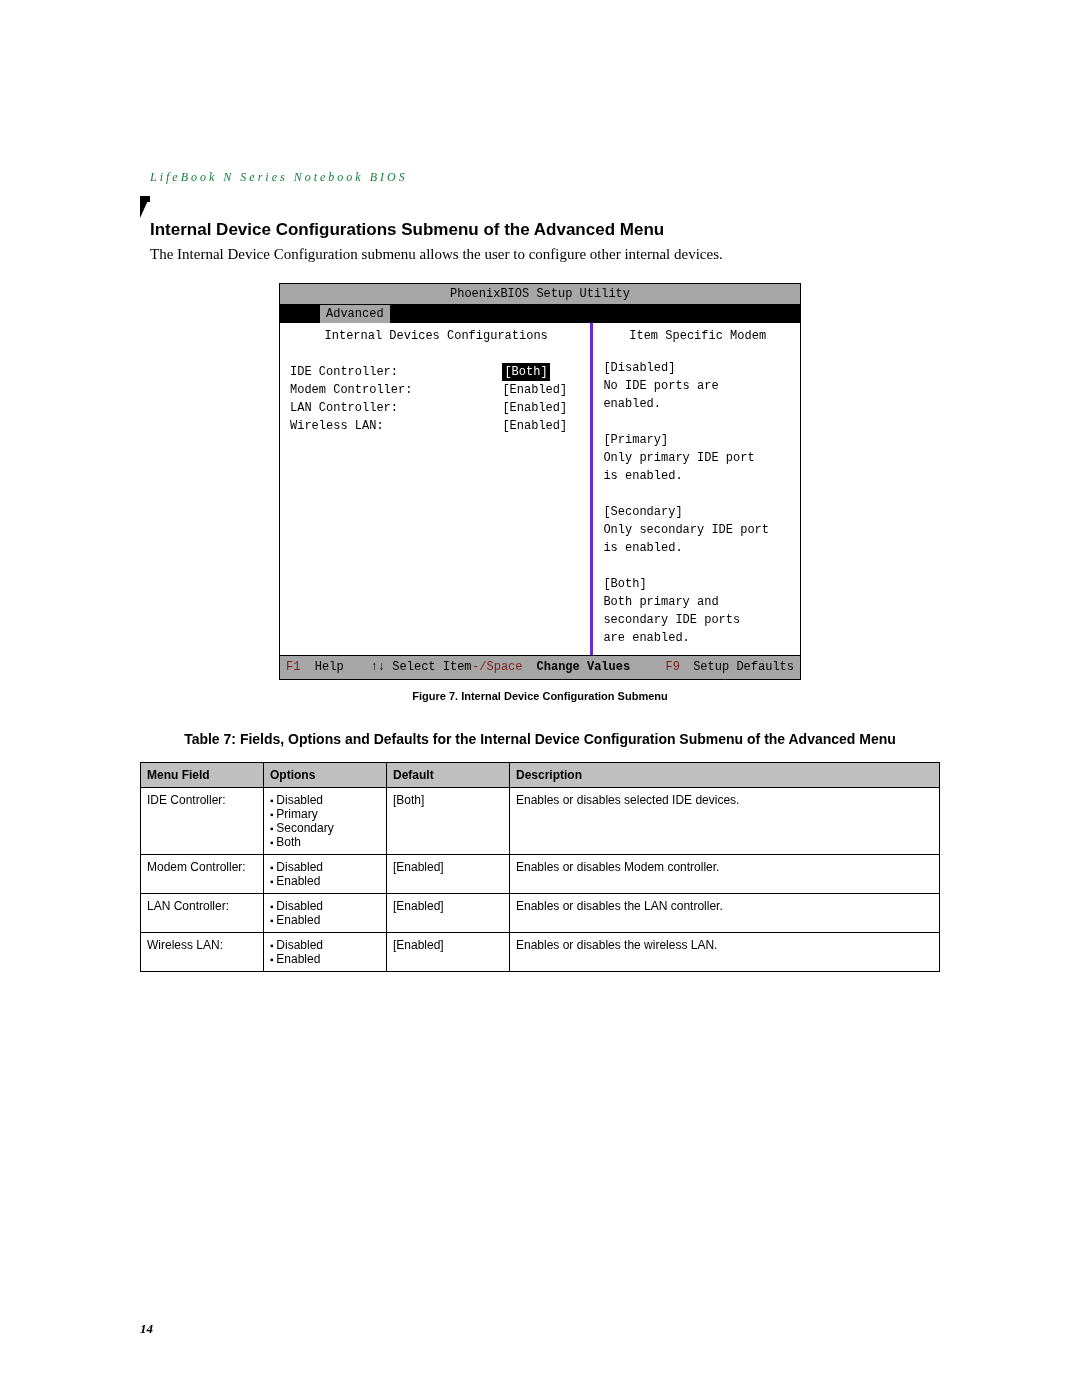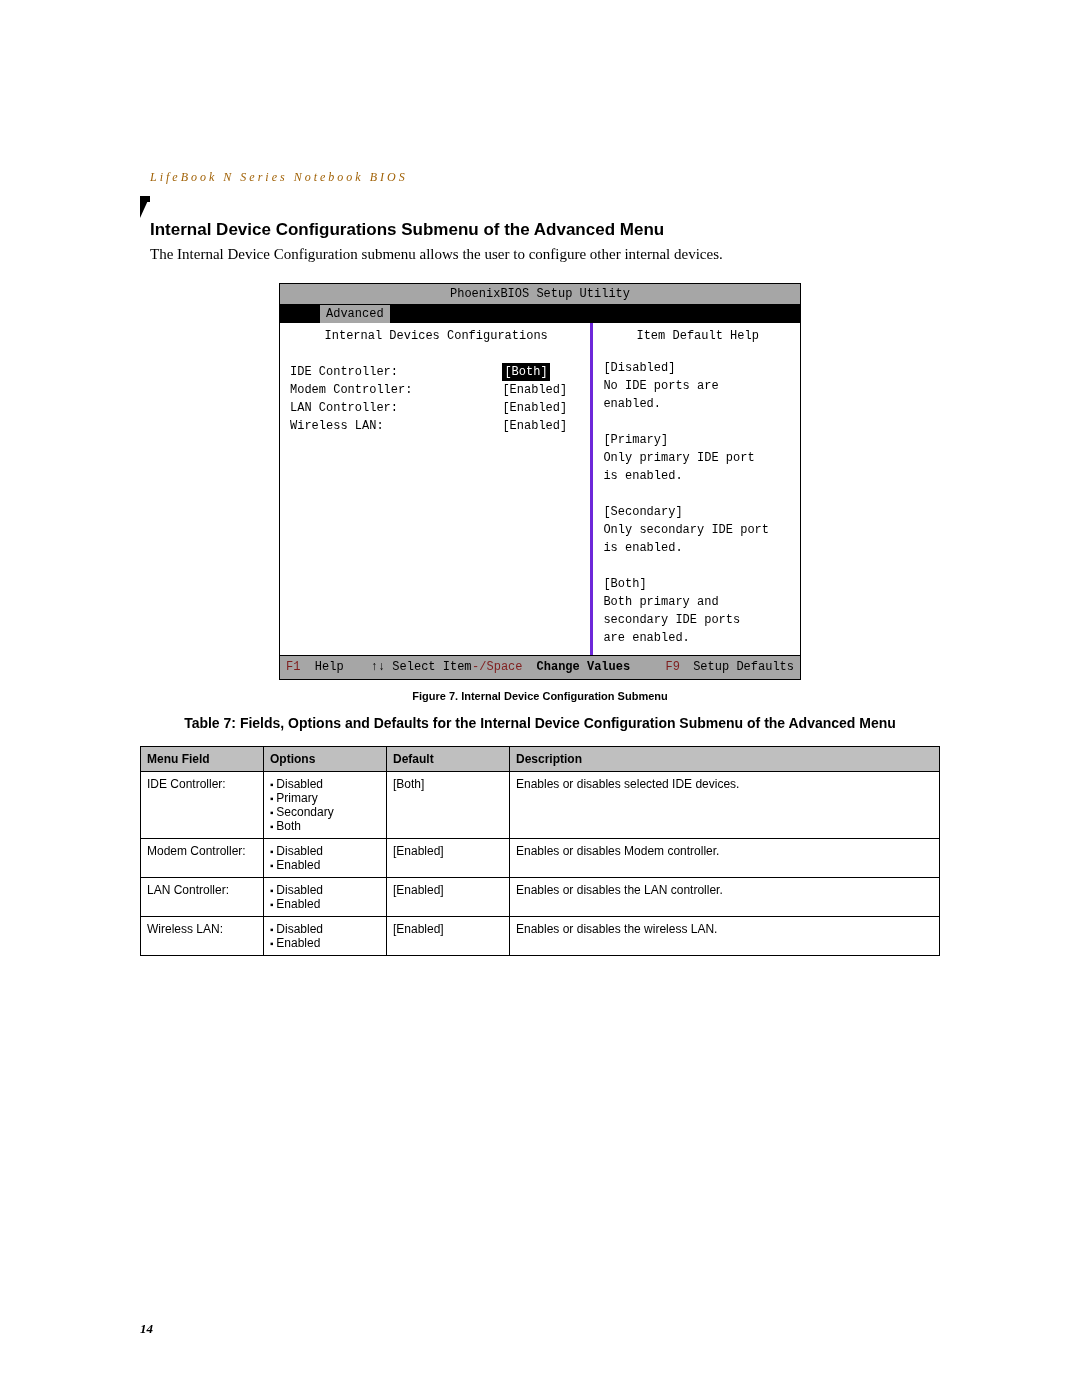--- a/index.html
+++ b/index.html
@@ -17,21 +17,21 @@
     padding: 170px 140px 60px 140px;
   }
   .running-head {
     position: absolute;
     top: 170px;
     left: 150px;
     font-family: Georgia, serif;
     font-style: italic;
     font-size: 12px;
     letter-spacing: 3px;
-    color: #a16207;
+    color: #15803d;
   }
   .section-marker {
     position: absolute;
     top: 196px;
     left: 140px;
     width: 0;
     height: 0;
     border-left: 10px solid #000;
     border-bottom: 22px solid transparent;
   }
@@ -126,21 +126,21 @@
   .w1 { width: 92px; }
   .w2 { width: 110px; }
   .w3 { width: 70px; }
   .w4 { width: 140px; font-weight: bold; }
   .w5 { width: 30px; }
   .fig-caption {
     font-family: Arial, Helvetica, sans-serif;
     font-size: 11px;
     font-weight: bold;
     text-align: center;
-    margin: 10px 0 12px 0;
+    margin: 10px 0 28px 0;
   }
   .table-caption {
     font-family: Arial, Helvetica, sans-serif;
     font-weight: bold;
     font-size: 14px;
     text-align: center;
     margin: 0 0 14px 0;
     line-height: 1.3;
   }
   table.opts {
@@ -211,21 +211,21 @@
               <span class="bios-label">LAN Controller:</span>
               <span class="bios-val">[Enabled]</span>
             </div>
             <div class="bios-row">
               <span class="bios-label">Wireless LAN:</span>
               <span class="bios-val">[Enabled]</span>
             </div>
           </div>
       </div>
       <div class="bios-right">
-        <div class="bios-right-title">Item Default Help</div>
+        <div class="bios-right-title">Item Specific Modem</div>
         <div id="bios-help" style="white-space:pre-line;">[Disabled]
 No IDE ports are
 enabled.
 
 [Primary]
 Only primary IDE port
 is enabled.
 
 [Secondary]
 Only secondary IDE port

